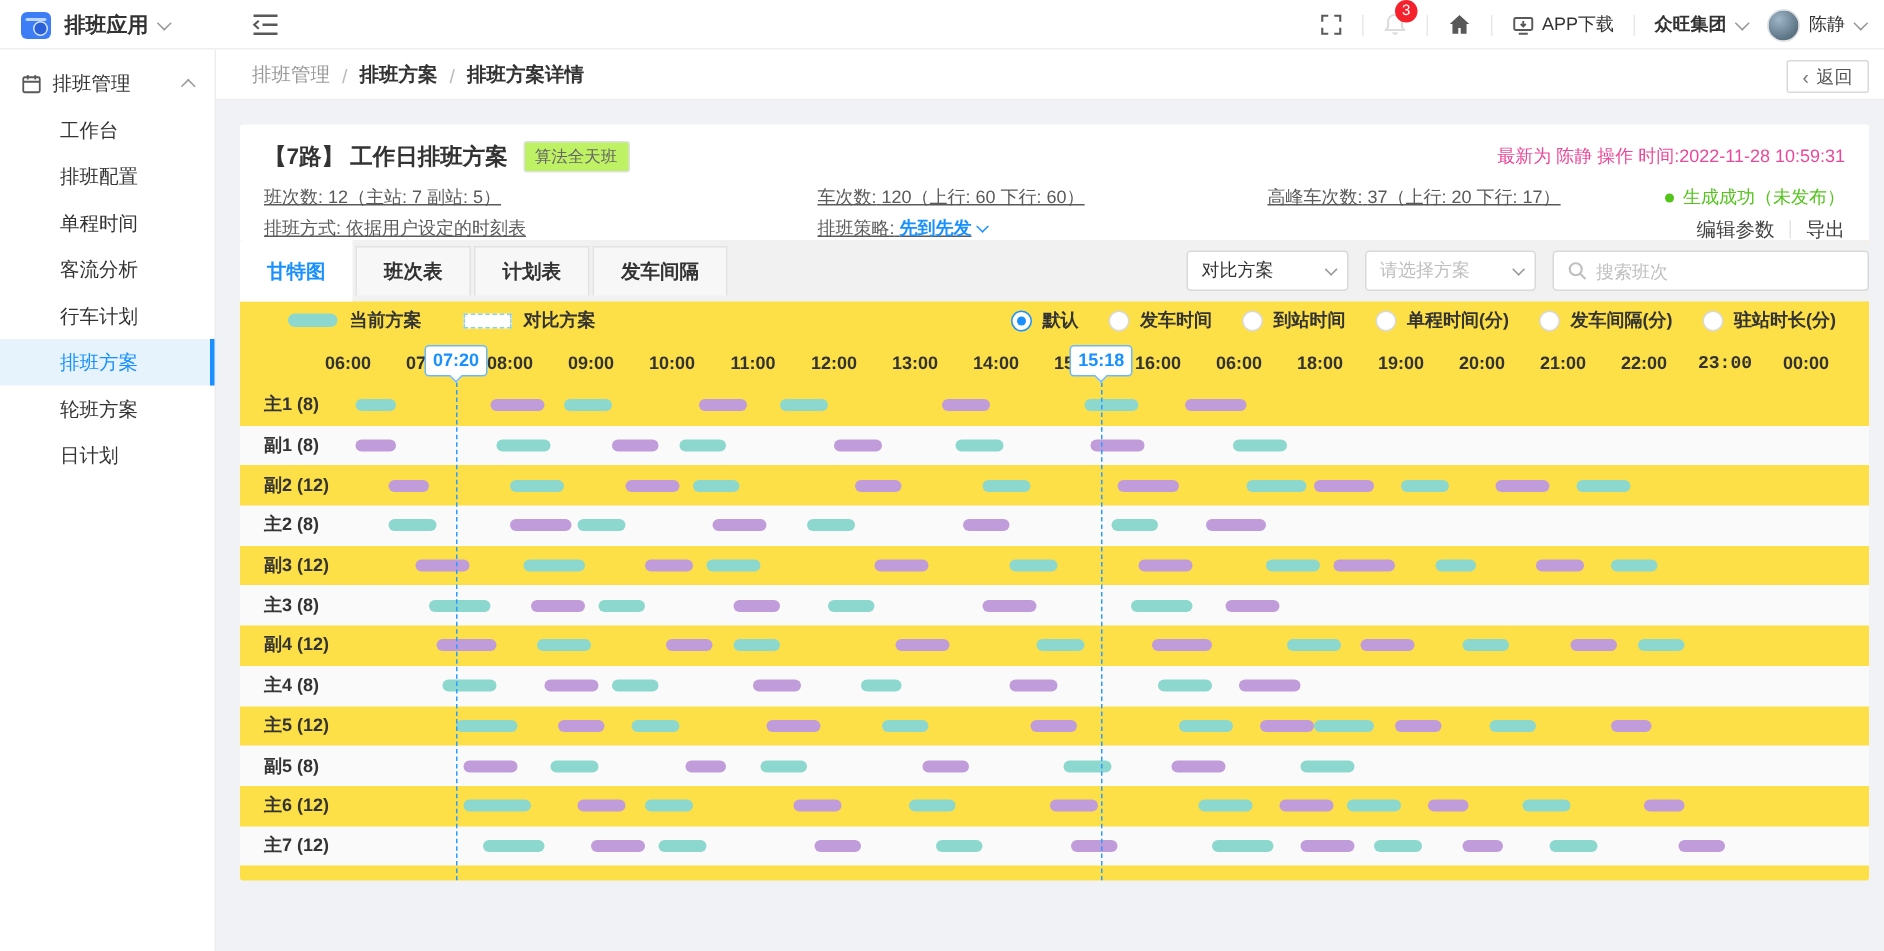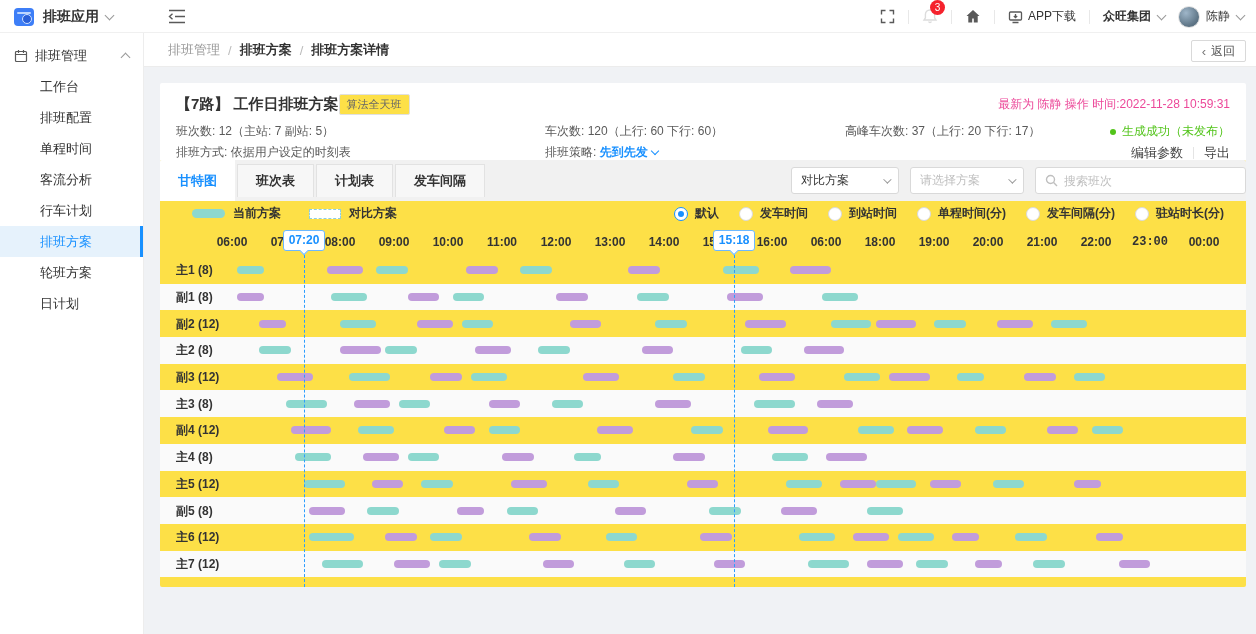--- a/index.html
+++ b/index.html
@@ -38,25 +38,25 @@
   .crumb { color:#999; cursor:pointer; }
   .crumb.strong { color:#333; font-weight:bold; }
   .crumb-sep { color:#bbb; margin:0 8px; }
   .back-btn { position:absolute; right:10px; top:7px; height:22px; padding:0 10px; border:1px solid #d9d9d9; border-radius:2px; background:#fff; font-size:12px; color:#555; display:flex; align-items:center; gap:5px; cursor:pointer; }
   .back-btn .lt { font-size:13px; color:#777; line-height:1; }
 
   
   .info-card { position:absolute; left:160px; top:83px; width:1086px; height:79px; background:#fff; border-radius:2px; }
   .ic-title-row { position:absolute; left:16px; right:16px; top:10px; height:22px; display:flex; align-items:center; }
   .plan-title { font-size:15px; font-weight:bold; color:#333; }
-  .plan-tag { font-size:11px; color:#666; border:1px solid #e0e0e0; background:#fde047; border-radius:2px; padding:2px 7px; }
+  .plan-tag { margin-left:10px; font-size:11px; color:#666; border:1px solid #e0e0e0; background:#bef264; border-radius:2px; padding:2px 7px; }
   .plan-meta { margin-left:auto; font-size:12px; color:#ec4899; }
   .ic-row { position:absolute; left:16px; right:16px; height:17px; font-size:12px; color:#5a5a5a; }
   .ic-row.r1 { top:40px; } .ic-row.r2 { top:61px; }
-  .stat { position:absolute; white-space:nowrap; }
+  .stat { position:absolute; white-space:nowrap;text-decoration:underline; }
   .stat.c1 { left:0; } .stat.c2 { left:369px; } .stat.c3 { left:669px; }
   .status-wrap { position:absolute; right:0; top:0; color:#52c41a; display:flex; align-items:center; gap:6px; }
   .status-dot { width:6px; height:6px; border-radius:50%; background:#52c41a; }
   .link-blue { color:#1890ff; cursor:pointer; }
   .mini-chev { display:inline-block; width:6px; height:6px; border-right:1.5px solid #1890ff; border-bottom:1.5px solid #1890ff; transform:rotate(45deg); margin:0 0 2px 4px; }
   .actions { position:absolute; right:0; top:0; display:flex; align-items:center; gap:10px; color:#434343; font-size:13px; }
   .action-lk { cursor:pointer; }
   .v-div { width:1px; height:12px; background:#e4e4e4; }
 
   

